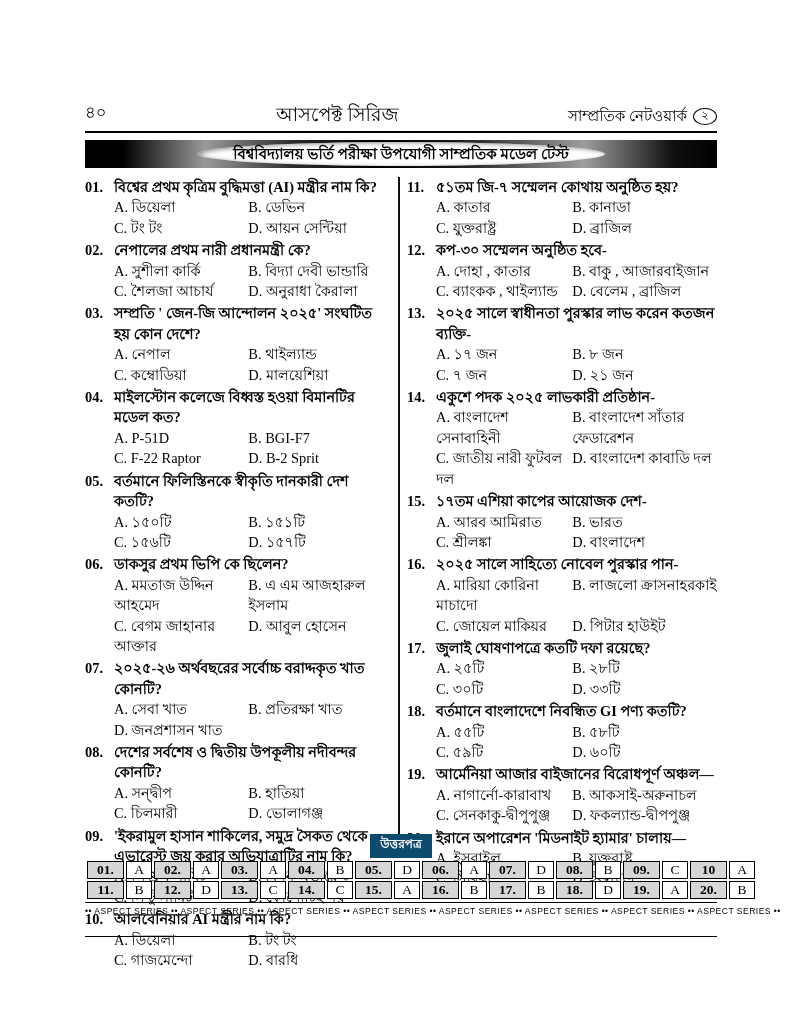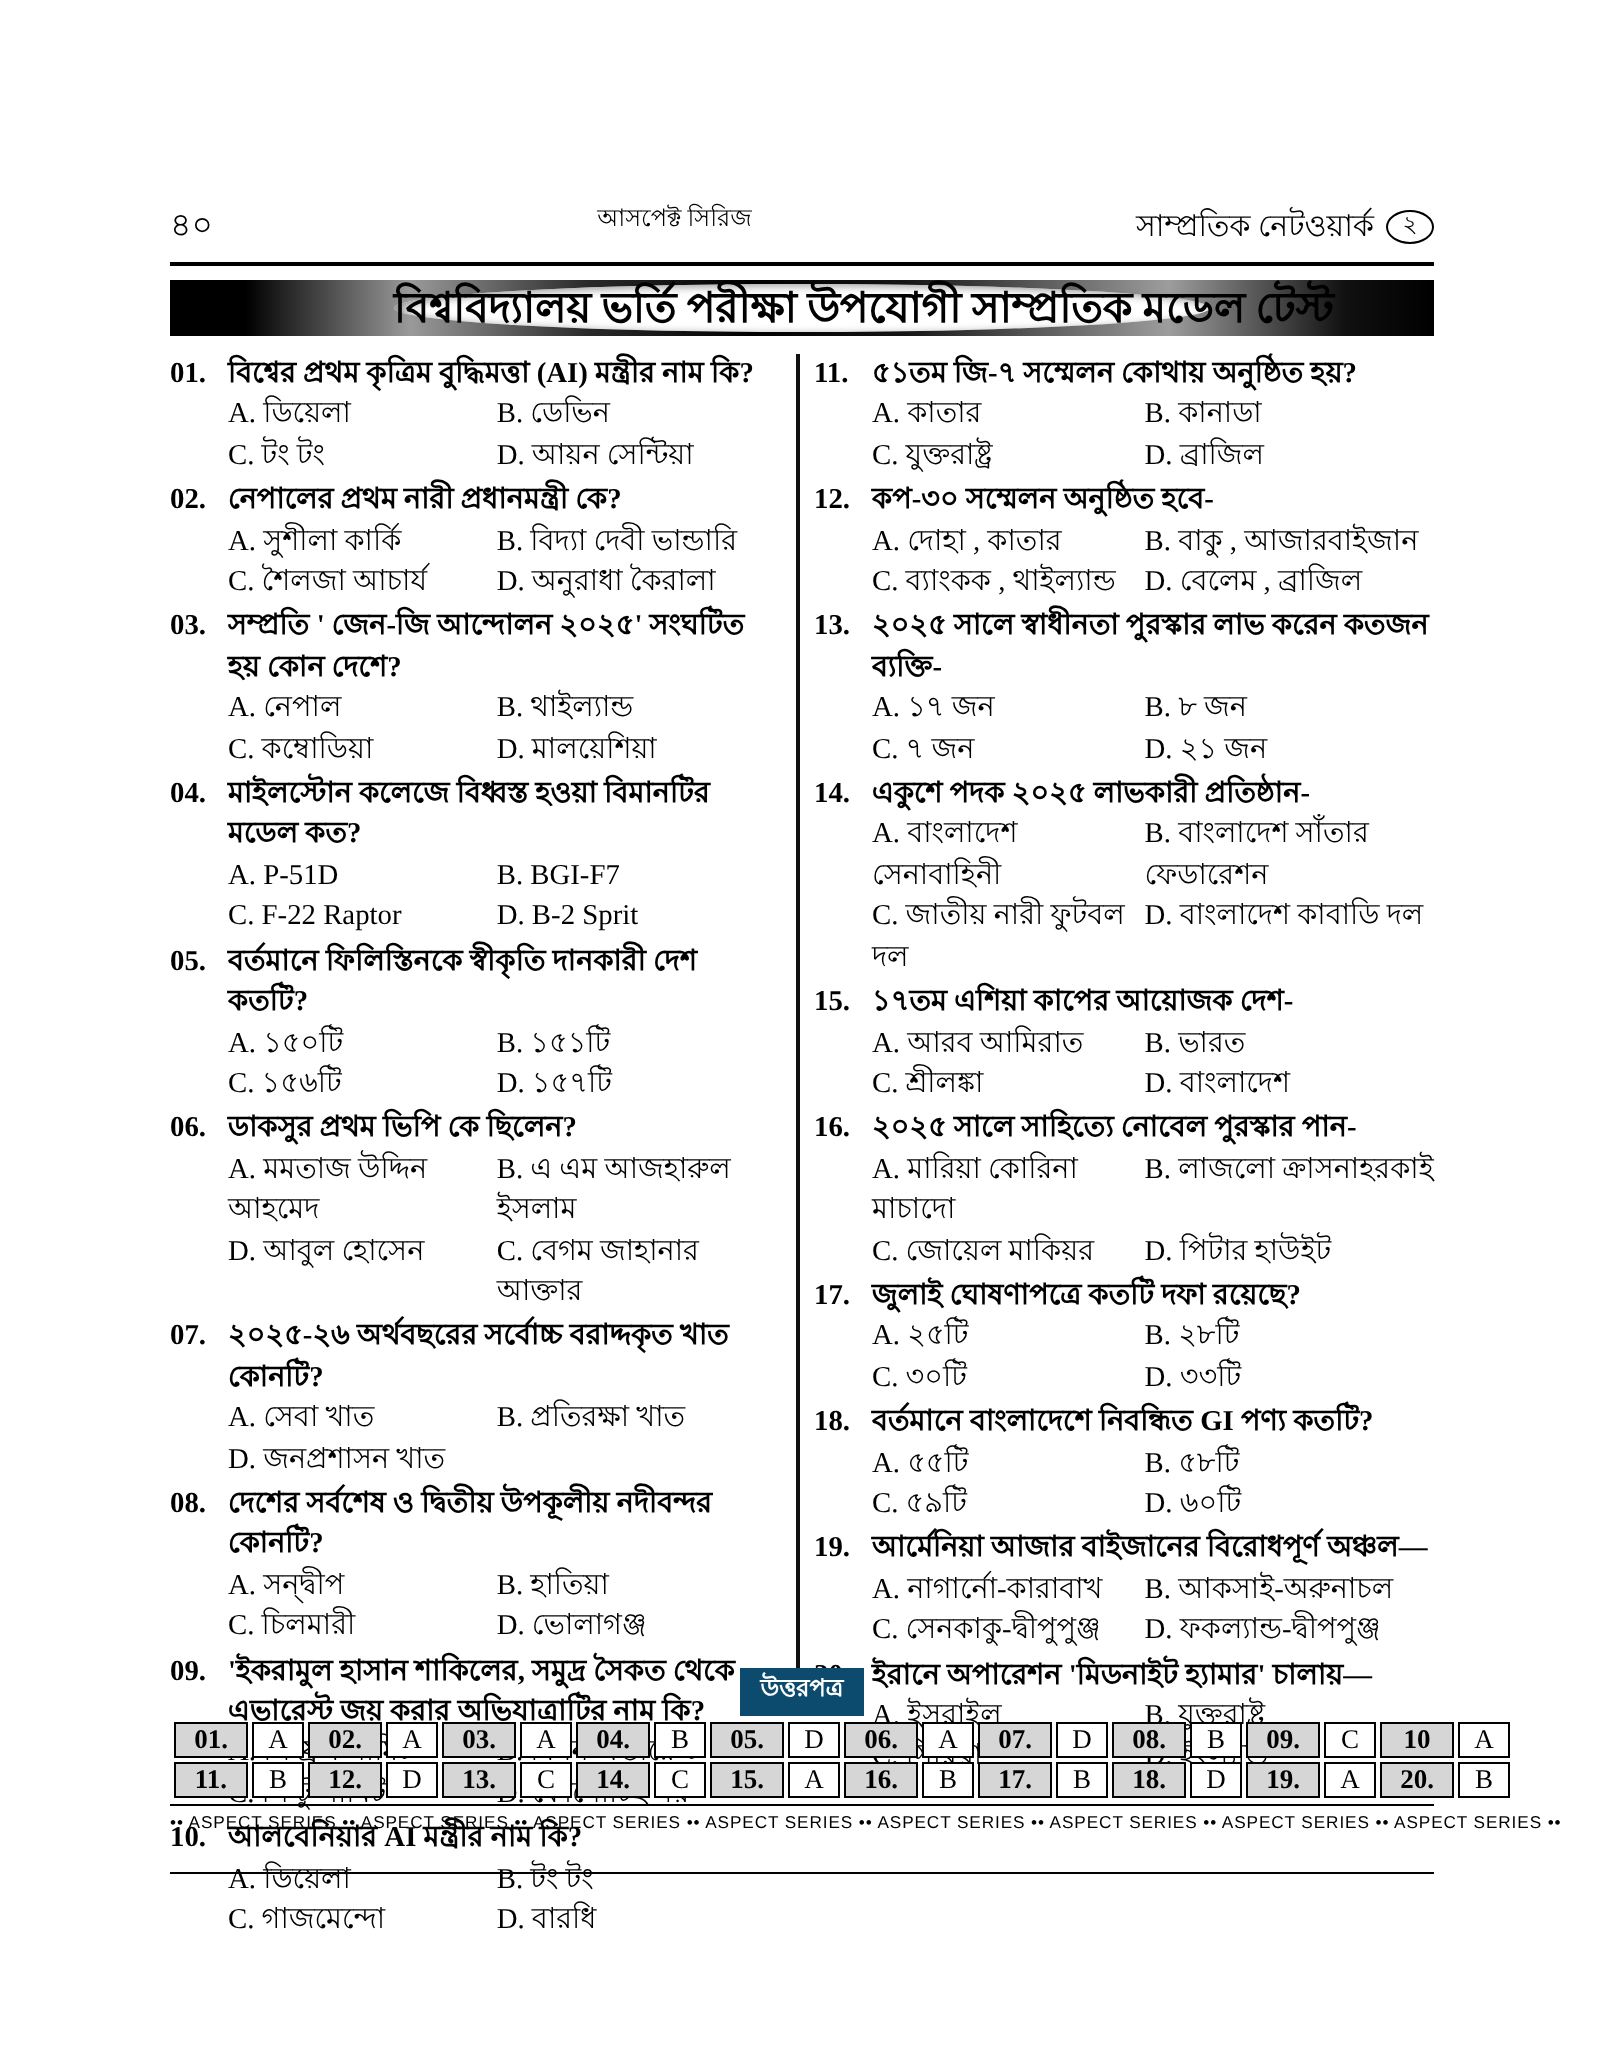--- a/index.html
+++ b/index.html
@@ -3,34 +3,34 @@
 <meta charset="utf-8">
 <style>
   html,body{margin:0;padding:0;background:#e8e8e8;}
   .page{position:relative;width:800px;height:1035px;background:#ffffff;margin:0 auto;
         font-family:"Liberation Serif",serif;color:#000;overflow:hidden;}
 
   
   .header{position:absolute;left:85px;top:100px;width:632px;display:flex;
           justify-content:space-between;font-size:15px;}
   .page-no{font-size:16.5px;}
-  .head-center{font-size:12px;}
+  .head-center{font-size:19px;}
   .head-right{display:flex;align-items:center;gap:6px;font-size:15px;}
   .badge{width:24px;height:17px;border:1.6px solid #000;border-radius:50%;
          display:inline-flex;align-items:center;justify-content:center;
          font-size:11.5px;line-height:1;box-sizing:border-box;}
   .header-rule{position:absolute;left:85px;top:131px;width:632px;border-top:2.2px solid #000;}
 
   
   .banner{position:absolute;left:85px;top:140px;width:632px;height:28px;
           background:linear-gradient(90deg,#000 0%,#000 6%,#9a9a9a 19%,#2a2a2a 33%,
                      #000 46%,#141414 58%,#9d9d9d 79%,#101010 93%,#000 100%);}
   .banner-oval{position:absolute;left:50%;top:2px;transform:translateX(-50%);
                width:408px;height:24px;background:#fff;border-radius:50%;
-               text-align:center;font-weight:bold;font-size:21px;line-height:24px;
+               text-align:center;font-weight:bold;font-size:15px;line-height:24px;
                white-space:nowrap;box-shadow:inset 4px 1px 4px #9a9a9a;}
 
   
   .qa{position:absolute;left:85px;top:177px;width:632px;height:660px;display:flex;}
   .col{box-sizing:border-box;}
   .col-left{width:313px;padding-right:7px;}
   .col-right{width:319px;border-left:2px solid #111;padding-left:7px;}
   .question{margin-bottom:2px;font-size:14.4px;line-height:20.4px;}
   .q-head{display:flex;font-weight:bold;}
   .q-no{flex:0 0 29px;}
@@ -143,22 +143,22 @@
   </div>
 
   <div class="question">
     <div class="q-head">
       <span class="q-no">06.</span>
       <span class="q-text">ডাকসুর প্রথম ভিপি কে ছিলেন?</span>
     </div>
     <div class="q-opts">
       <span class="opt">A. মমতাজ উদ্দিন আহমেদ</span>
       <span class="opt">B. এ এম আজহারুল ইসলাম</span>
+      <span class="opt">C. বেগম জাহানার আক্তার</span>
       <span class="opt">D. আবুল  হোসেন</span>
-      <span class="opt">C. বেগম জাহানার আক্তার</span>
     </div>
   </div>
 
   <div class="question">
     <div class="q-head">
       <span class="q-no">07.</span>
       <span class="q-text">২০২৫-২৬ অর্থবছরের সর্বোচ্চ বরাদ্দকৃত খাত কোনটি?</span>
     </div>
     <div class="q-opts">
       <span class="opt">A. সেবা খাত</span>

